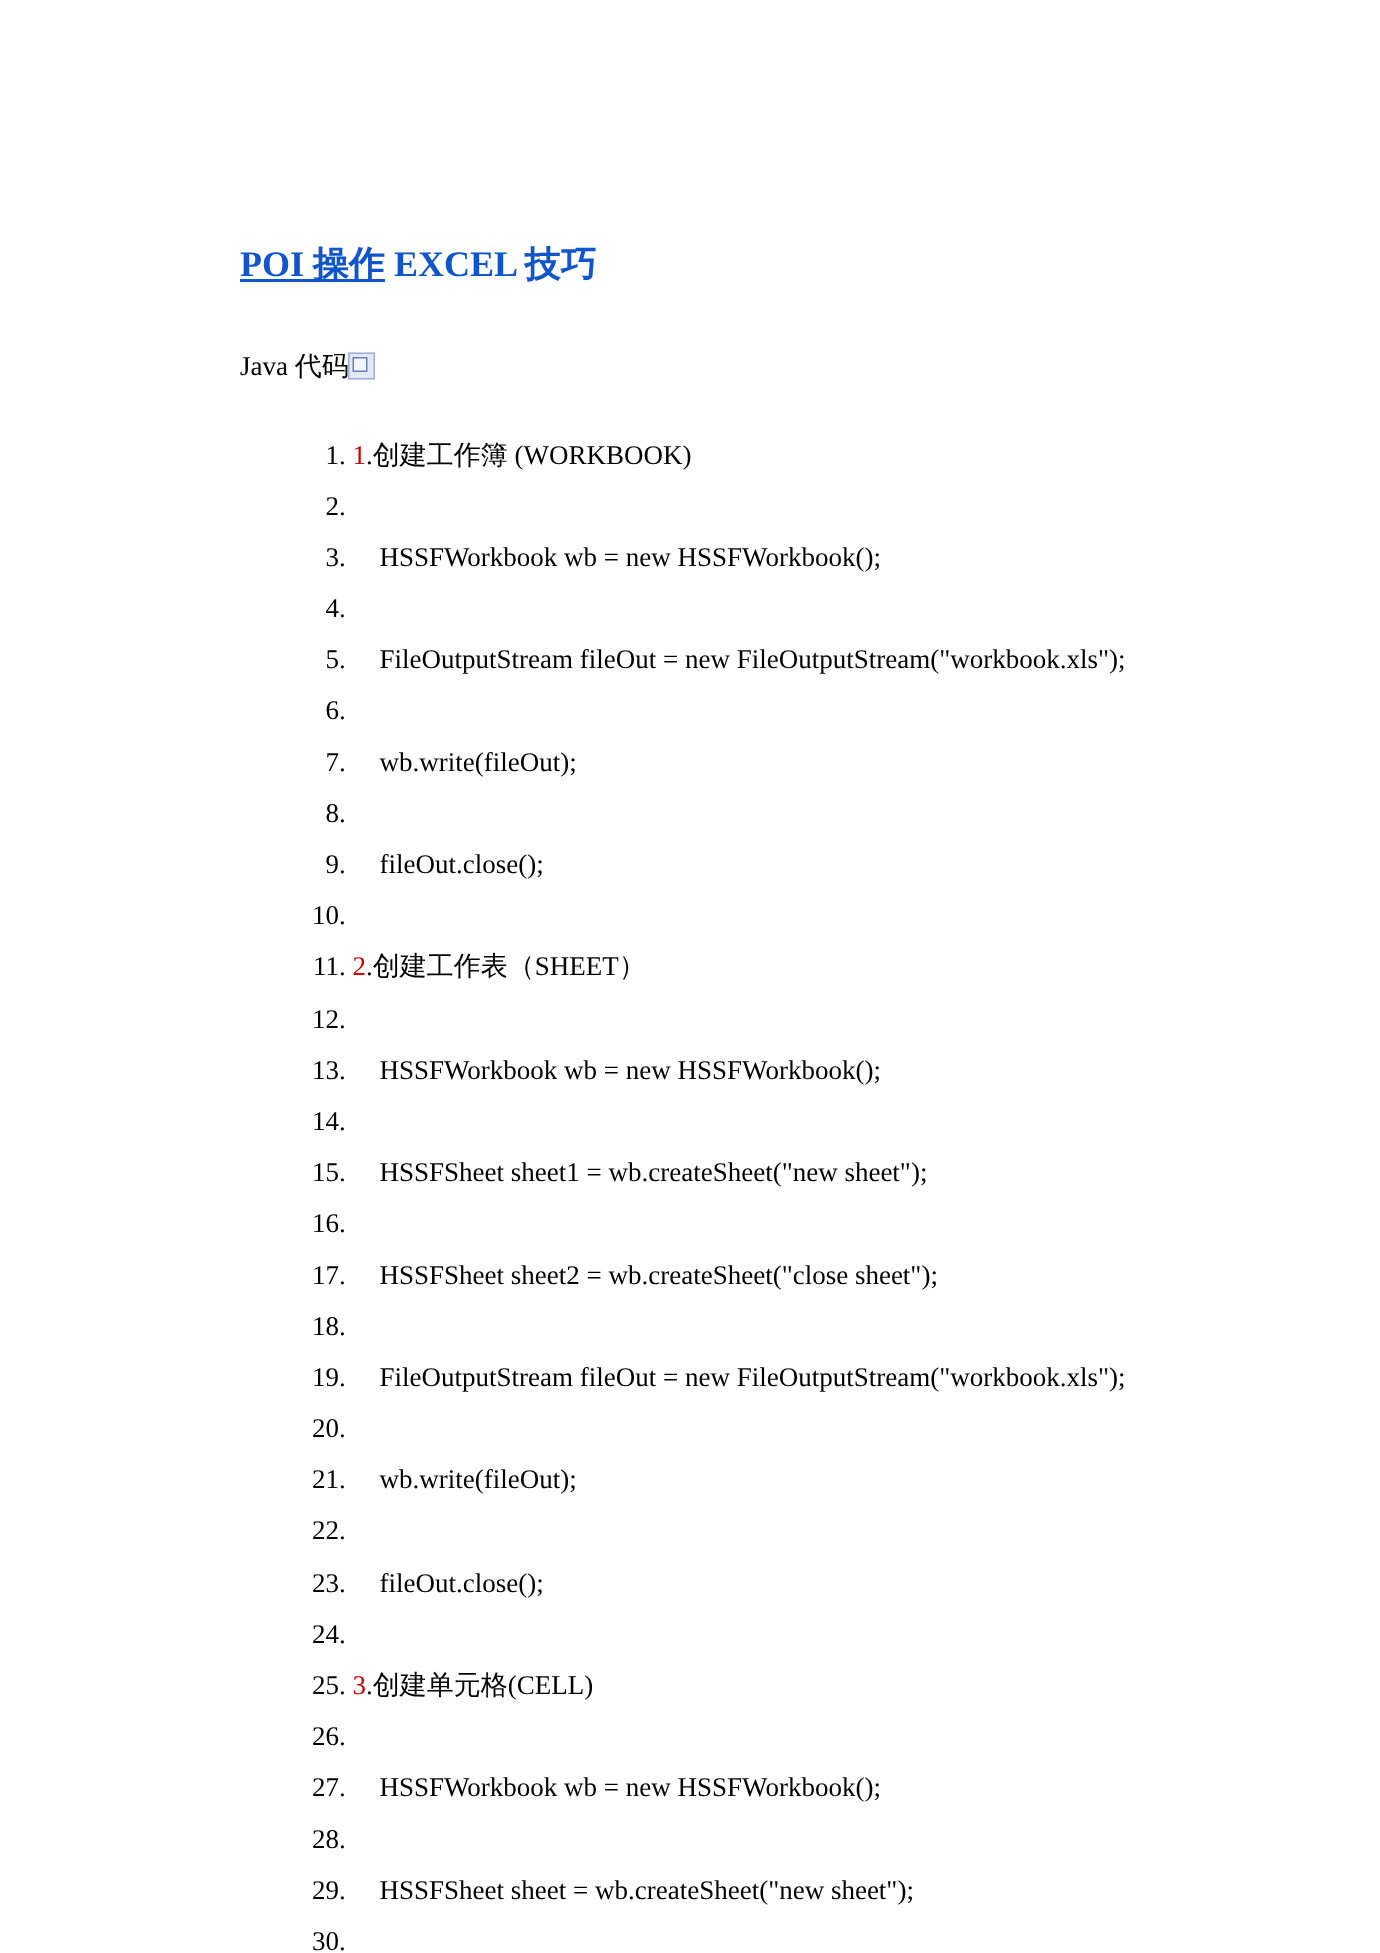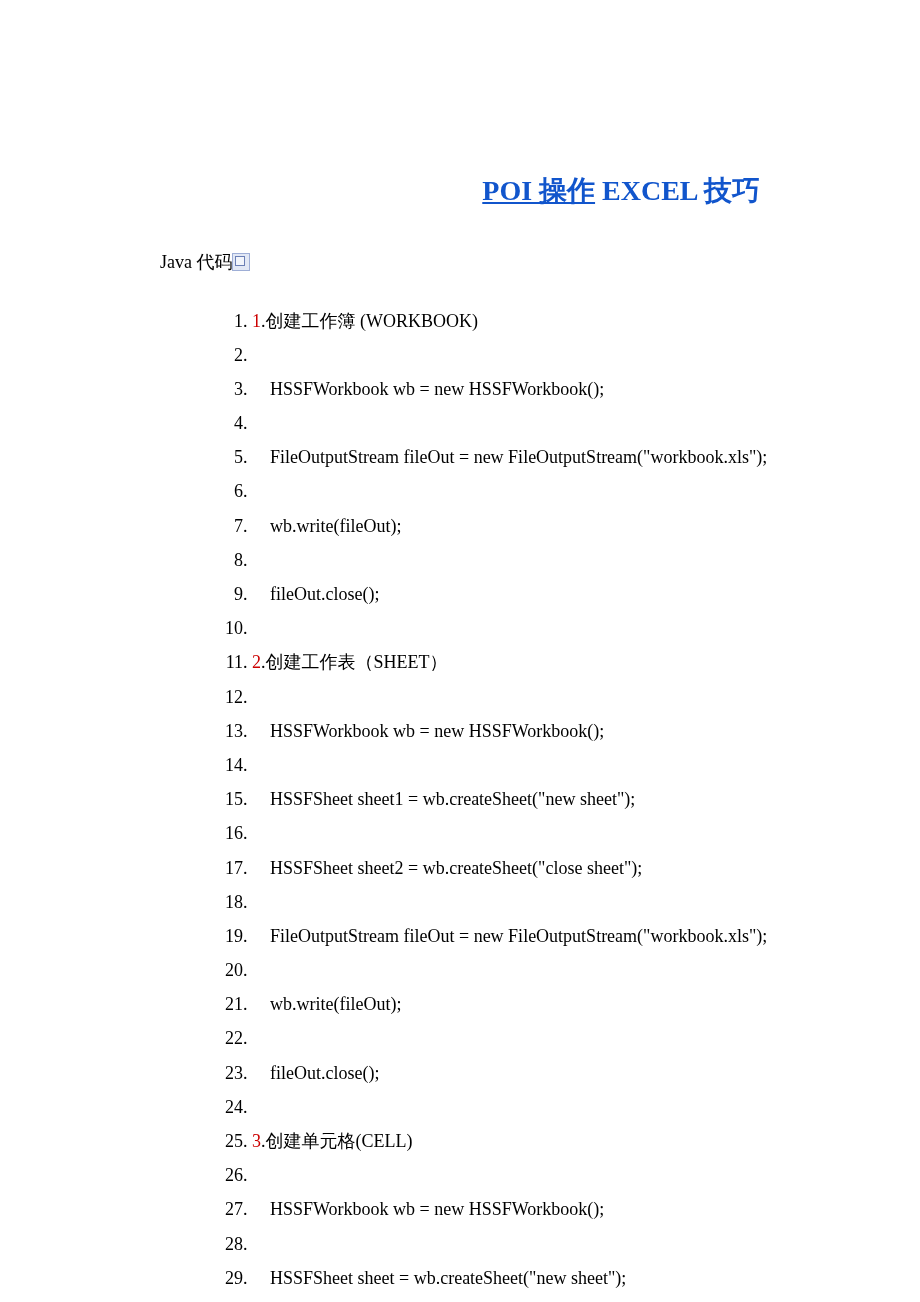--- a/index.html
+++ b/index.html
@@ -6,24 +6,23 @@
     margin: 0;
     padding: 160px;
     background: #ffffff;
     font-family: "Times New Roman", "SimSun", serif;
     font-size: 18px;
     color: #000000;
     width: 920px;
     box-sizing: border-box;
   }
   h1 {
-    margin: 12px 0 40px 0;
-    font-size: 28px;
+    margin: 0 0 40px 0;
+    font-size: 24px;
     font-weight: bold;
-    text-align: right;
   }
   h1 a {
     color: #1155cc;
   }
   .title-link { text-decoration: underline; color: #1155cc; }
   .title-rest { color: #1155cc; text-decoration: none; }
   .java-label {
     display: flex;
     align-items: center;
     gap: 0;
@@ -47,21 +46,20 @@
   }
   ol.code {
     list-style: decimal;
     padding-left: 75px;
     margin: 0;
   }
   ol.code li {
     padding: 4.5px 0;
     line-height: 1.4;
     white-space: pre;
-    margin-left: 17px;
   }
   .red { color: #cc0000; }
 </style>
 </head>
 <body>
 
 <h1>
   <a href="#" class="title-link">POI 操作</a><span class="title-rest"> EXCEL 技巧</span>
 </h1>
 

